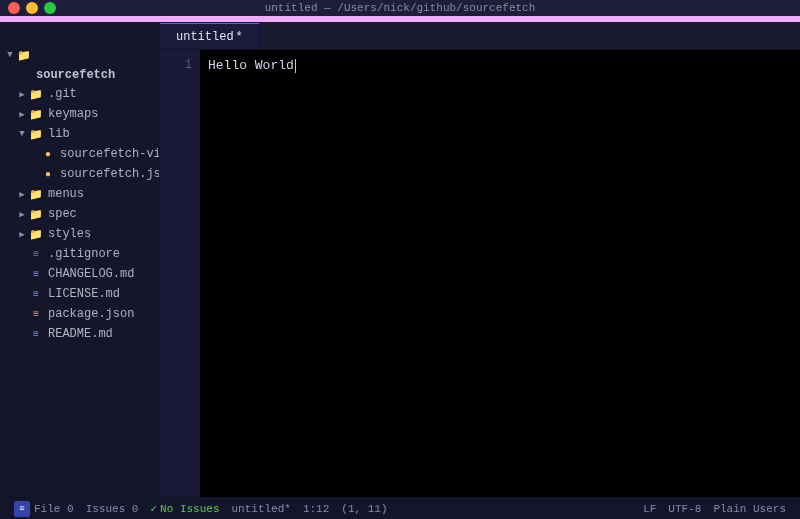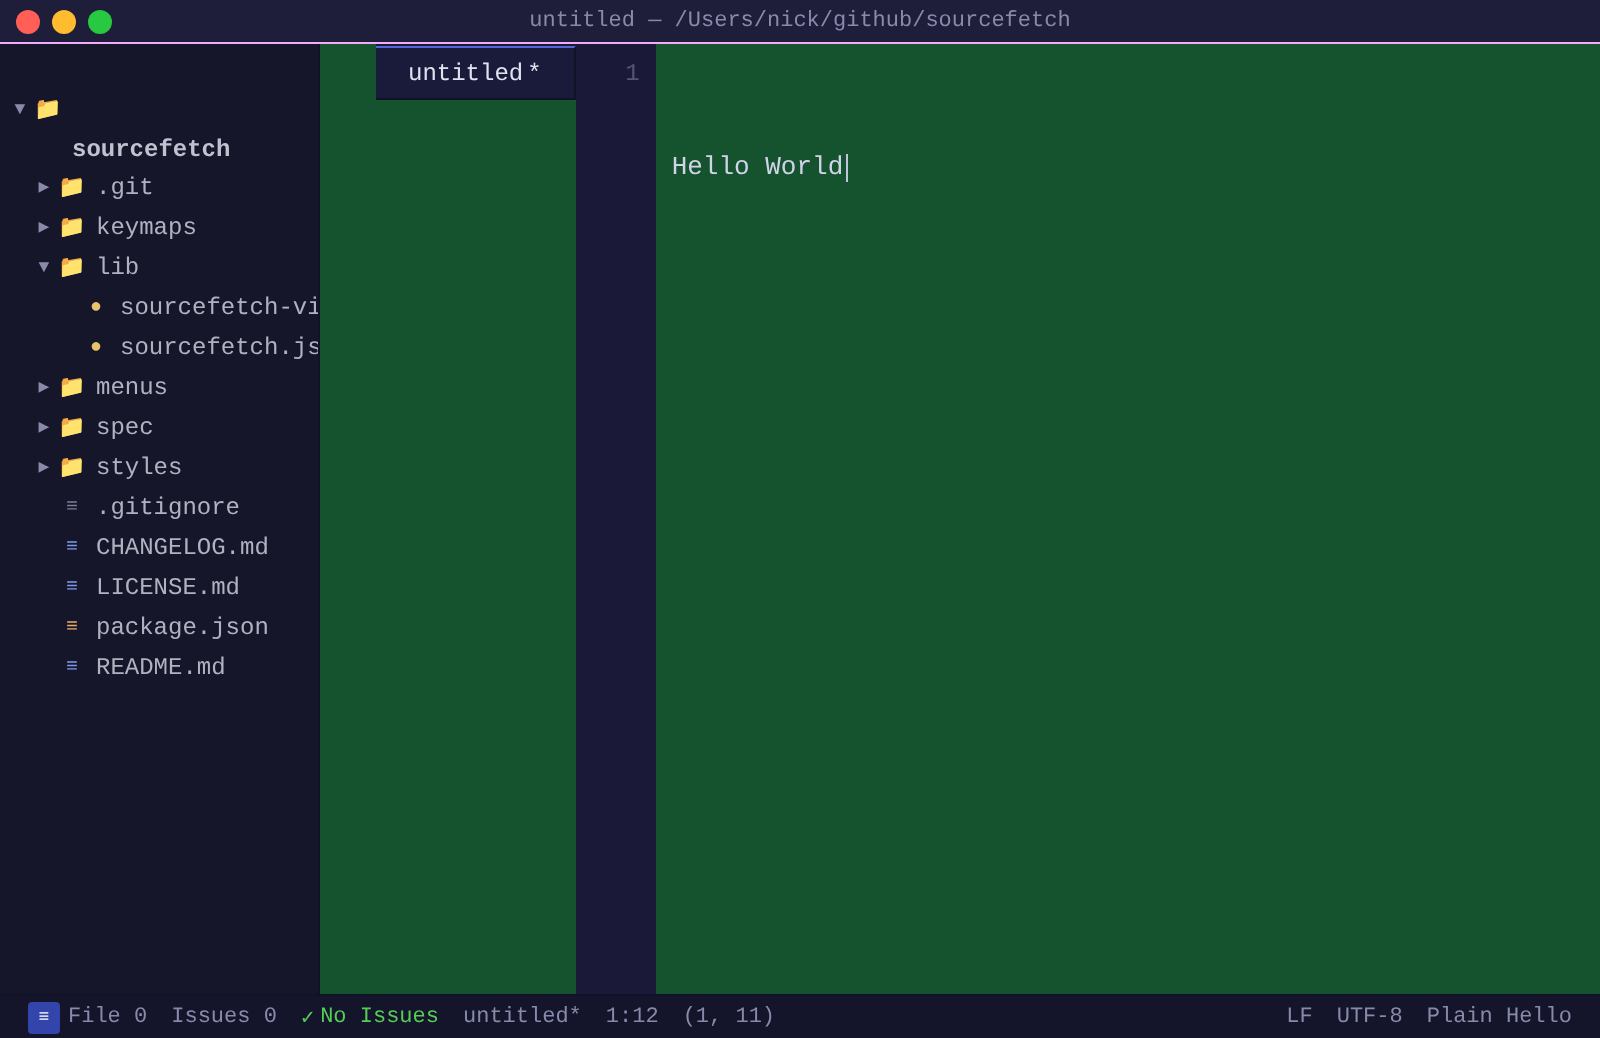--- a/index.html
+++ b/index.html
@@ -16,21 +16,21 @@
     }
 
     
     #title-bar {
       height: 22px;
       background: #1e1e3a;
       display: flex;
       align-items: center;
       justify-content: center;
       position: relative;
-      border-bottom: 1px solid #f0abfc;
+      border-bottom: 6px solid #f0abfc;
       flex-shrink: 0;
     }
     #traffic-lights {
       position: absolute;
       left: 8px;
       display: flex;
       gap: 6px;
       align-items: center;
     }
     .traffic-light {
@@ -135,25 +135,24 @@
     }
     .tab.active {
       background: #1a1a3a;
       color: #e0e2f0;
       border-top: 1px solid #5566dd;
     }
 
     
     #editor-area {
       display: flex;
-      flex-direction: row;
+      flex-direction: column;
       flex: 1;
-      background: #14532d;
+      background: #000000;
       overflow: hidden;
-      padding-left: 28px;
     }
 
     #editor-content {
       flex: 1;
       display: flex;
       overflow: hidden;
     }
 
     #line-numbers {
       width: 40px;
@@ -173,21 +172,20 @@
       font-size: 13px;
       line-height: 1.6;
       color: #c5c8d8;
       position: relative;
     }
 
     .code-line {
       display: flex;
       align-items: center;
       height: 20px;
-      margin-top: 46px;
     }
 
     .text-hello-world {
       color: #d0d4e8;
     }
 
     .cursor {
       display: inline-block;
       width: 1px;
       height: 14px;
@@ -430,16 +428,16 @@
   <div class="status-section">
     <span>LF</span>
   </div>
 
 
   <div class="status-section">
     <span>UTF-8</span>
   </div>
 
   <div class="status-section">
-    <span>Plain Hello</span>
+    <span>Plain Users</span>
   </div>
 
 </div>
 
 </body></html>

